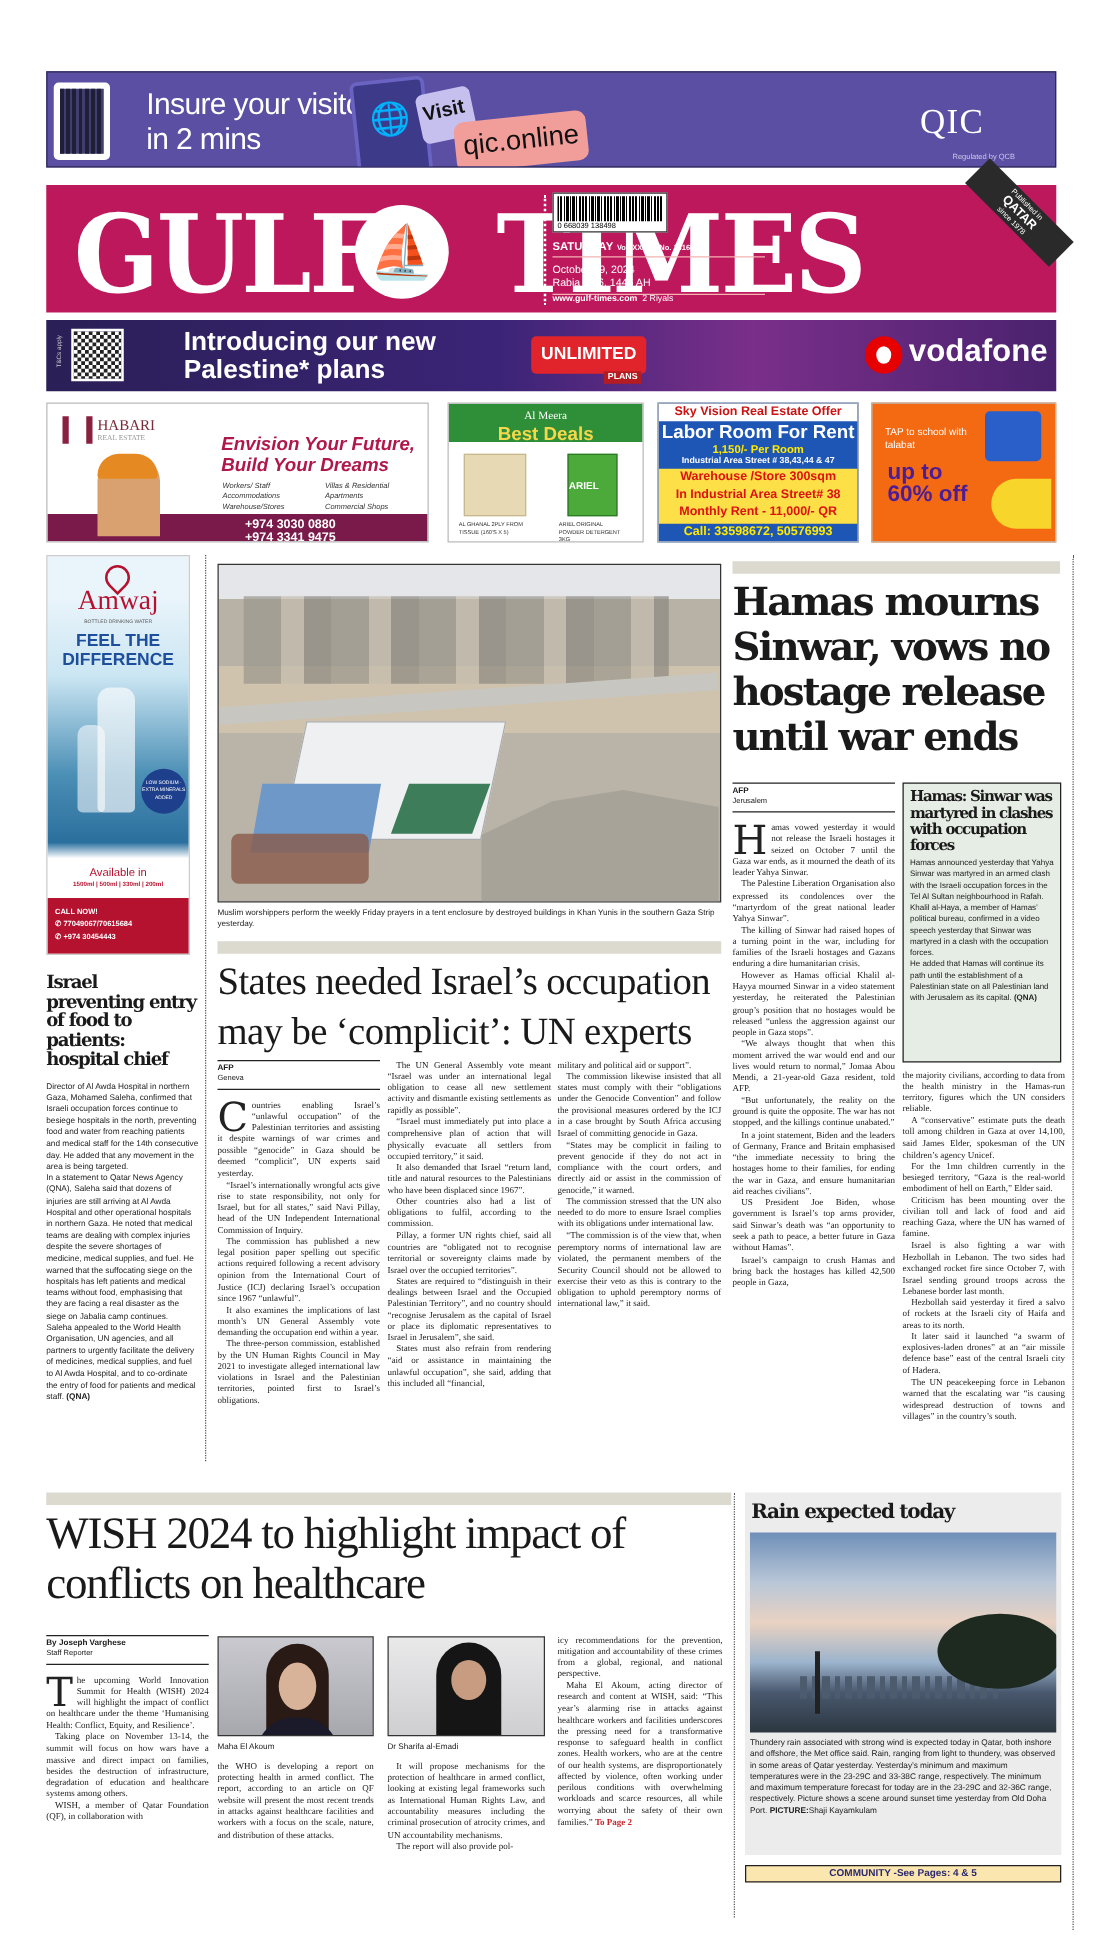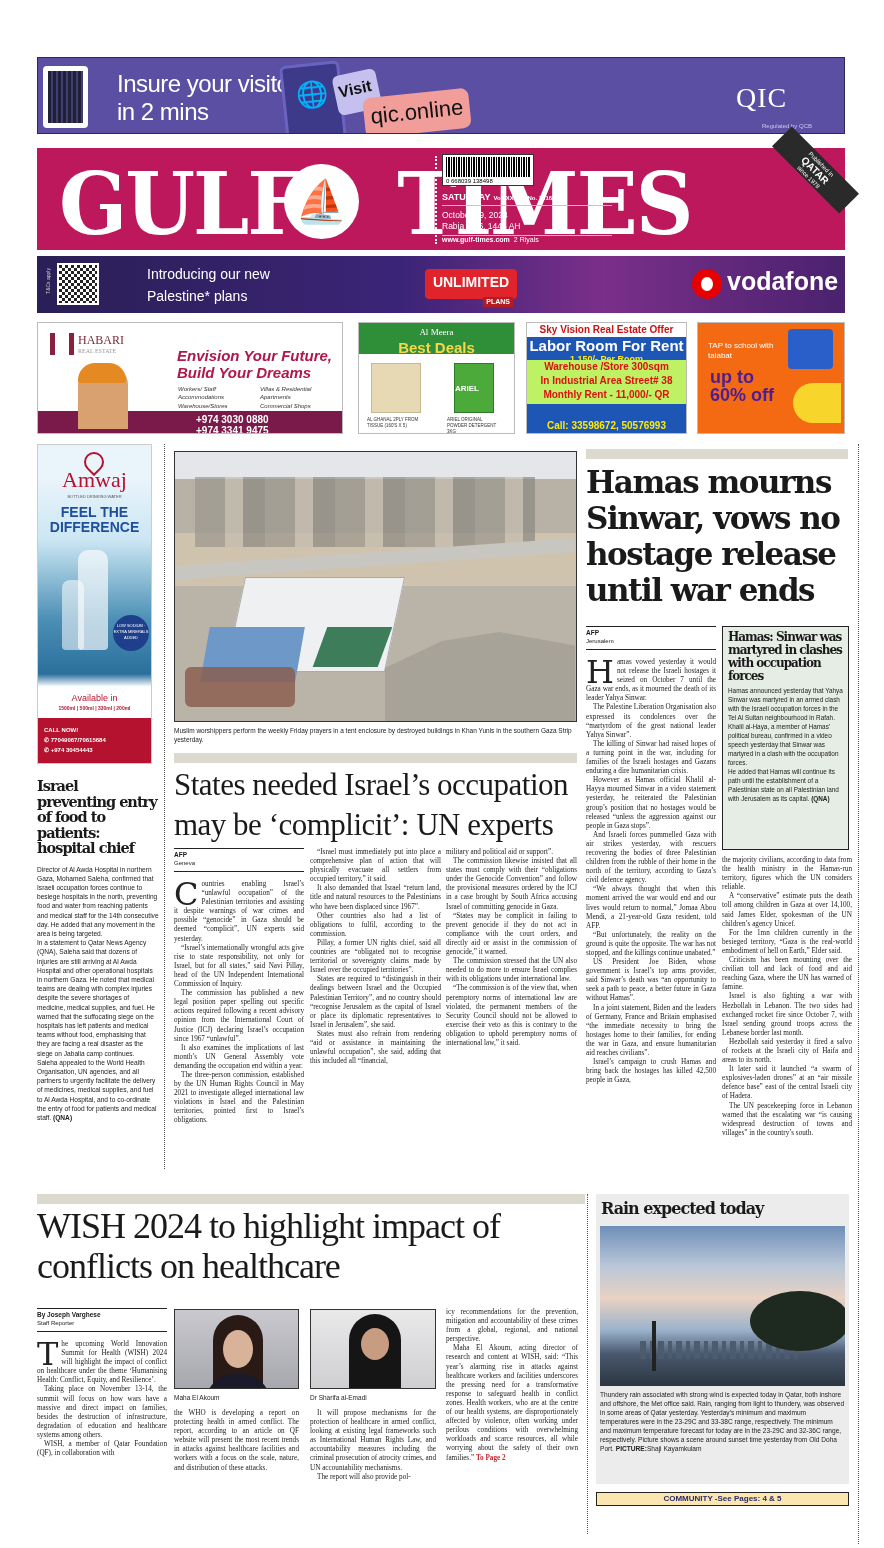--- a/index.html
+++ b/index.html
@@ -28,21 +28,21 @@
 #mast .day small{font-size:6px;font-weight:700;margin-left:3px}
 #mast .date{left:405px;top:62px;color:#fff;font-family:"Liberation Sans",sans-serif;font-size:8.5px;line-height:11px;width:170px;border-bottom:1px solid #f2b1b3;padding-bottom:3px}
 #mast .web{left:405px;top:88px;color:#fff;font-family:"Liberation Sans",sans-serif;font-size:7px}
 #mast .web b{font-weight:700;margin-right:4px}
 #mast .ribbon{right:-18px;top:8px;width:95px;height:28px;background:#2a2a2a;transform:rotate(45deg);transform-origin:center;color:#fff;font-family:"Liberation Sans",sans-serif;font-size:6px;text-align:center;line-height:8px;padding-top:2px}
 #mast .ribbon b{font-size:10px;display:block;line-height:10px}
 
 #voda{left:37px;top:256px;width:808px;height:57px;background:linear-gradient(90deg,#2a1f56 0%,#3b2477 45%,#7a2f8a 70%,#4a226e 100%);overflow:hidden}
 #voda .qr{left:20px;top:7px;width:42px;height:42px;background:repeating-conic-gradient(#fff 0 25%,#222 0 50%) 0 0/6px 6px;border:2px solid #fff}
 #voda .side{left:-2px;top:22px;color:#ccc;font-size:5px;transform:rotate(-90deg);font-family:"Liberation Sans",sans-serif}
-#voda .headline{left:110px;top:7px;color:#fff;font-family:"Liberation Sans",sans-serif;font-weight:400;font-size:14px;line-height:22px}
+#voda .headline{left:110px;top:7px;color:#fff;font-family:"Liberation Sans",sans-serif;font-weight:700;font-size:21px;line-height:22px}
 #voda .unl{left:388px;top:13px;width:92px;height:30px;background:#e1242b;border-radius:4px;color:#fff;font-family:"Liberation Sans",sans-serif;font-weight:700;font-size:14px;text-align:center;line-height:26px}
 #voda .unl small{position:absolute;right:4px;bottom:-8px;font-size:7px;background:#b51c22;padding:0 3px;line-height:10px}
 #voda .vlogo{left:655px;top:13px;width:30px;height:30px;border-radius:50%;background:#e60000}
 #voda .vlogo::after{content:"";position:absolute;left:9px;top:8px;width:12px;height:14px;border-radius:50%;background:#fff}
 #voda .vname{left:690px;top:11px;color:#fff;font-family:"Liberation Sans",sans-serif;font-weight:700;font-size:25px}
 
 .ad{top:322px;height:112px;border:1px solid #bbb;overflow:hidden}
 #habari{left:37px;width:306px;background:linear-gradient(180deg,#fff 0 80%,#7a1a4a 80%)}
 #habari .brand{left:40px;top:10px;color:#7a2a3a;font-size:12px}
 #habari .brand small{display:block;font-size:6px;color:#999}
@@ -56,21 +56,21 @@
 #almeera .brand{left:0;width:100%;top:4px;text-align:center;color:#fff;font-size:9px}
 #almeera .deal{left:0;width:100%;top:16px;text-align:center;color:#f6d84a;font-family:"Liberation Sans",sans-serif;font-weight:700;font-size:15px}
 #almeera .p1{left:12px;top:40px;width:50px;height:50px;background:#e8d9b5;border:1px solid #c8b890}
 #almeera .p2{left:95px;top:40px;width:40px;height:50px;background:#4caa3a;border:1px solid #2c7a26;color:#fff;font-size:8px;font-weight:700;text-align:left;line-height:50px;font-family:"Liberation Sans",sans-serif}
 #almeera .cap{top:94px;font-family:"Liberation Sans",sans-serif;font-size:4.5px;color:#333;width:55px;line-height:6px}
 #sky{left:526px;width:161px;background:#1d56b4;color:#fff;font-family:"Liberation Sans",sans-serif;font-weight:700;text-align:center}
 #sky .t0{top:0;left:0;width:100%;background:#fff;color:#c11;font-size:10px;line-height:14px}
 #sky .t1{top:14px;left:0;width:100%;font-size:15px;line-height:17px}
 #sky .t2{top:31px;left:0;width:100%;font-size:9px;color:#ffe900;line-height:10px}
 #sky .t3{top:41px;left:0;width:100%;font-size:7px;line-height:9px}
-#sky .t4{top:37px;left:0;width:100%;background:#bef264;color:#d11;font-size:10px;line-height:44px;height:44px}
+#sky .t4{top:52px;left:0;width:100%;background:#fde047;color:#d11;font-size:10px;line-height:44px;height:44px}
 #sky .t4 div{line-height:14px}
 #sky .t5{top:95px;left:0;width:100%;color:#ffe900;font-size:10px;line-height:16px}
 #talabat{left:697px;width:148px;background:#f46a13}
 #talabat .txt{left:10px;top:18px;color:#fff;font-family:"Liberation Sans",sans-serif;font-size:8px;line-height:10px}
 #talabat .big{left:12px;top:45px;color:#4c1d95;font-family:"Liberation Sans",sans-serif;font-weight:700;font-size:18px;line-height:18px}
 #talabat .box{left:90px;top:6px;width:45px;height:40px;background:#2a5fc9;border-radius:4px}
 #talabat .ban{left:95px;top:60px;width:48px;height:40px;background:#f8d52a;border-radius:30px 0 0 30px}
 
 #amwaj{left:37px;top:444px;width:115px;height:320px;background:linear-gradient(180deg,#eaf4fb 0 10%,#cbe6f3 30%,#4b8fb5 55%,#2b6f9e 72%,#fff 76%,#fff 86%,#b5122f 86%);border:1px solid #ccc;overflow:hidden}
 #amwaj .brand{left:0;width:100%;top:22px;text-align:center;color:#b5122f;font-size:22px}
@@ -280,20 +280,21 @@
   <div class="byline" style="margin-bottom:8px"><b>AFP</b><span>Geneva</span></div>
   <div class="body">
     <p class="first"><span class="drop">C</span><span>ountries enabling Israel’s “unlawful occupation” of the Palestinian territories and assisting it despite warnings of war crimes and possible “genocide” in Gaza should be deemed “complicit”, UN experts said yesterday.</span></p>
     <p>“Israel’s internationally wrongful acts give rise to state responsibility, not only for Israel, but for all states,” said Navi Pillay, head of the UN Independent International Commission of Inquiry.</p>
     <p>The commission has published a new legal position paper spelling out specific actions required following a recent advisory opinion from the International Court of Justice (ICJ) declaring Israel’s occupation since 1967 “unlawful”.</p>
     <p>It also examines the implications of last month’s UN General Assembly vote demanding the occupation end within a year.</p>
     <p>The three-person commission, established by the UN Human Rights Council in May 2021 to investigate alleged international law violations in Israel and the Palestinian territories, pointed first to Israel’s obligations.</p>
   </div>
 </div>
 <div class="abs body" style="left:310px;top:848px;width:131px">
+  <p>The UN General Assembly vote meant “Israel was under an international legal obligation to cease all new settlement activity and dismantle existing settlements as rapidly as possible”.</p>
   <p>“Israel must immediately put into place a comprehensive plan of action that will physically evacuate all settlers from occupied territory,” it said.</p>
   <p>It also demanded that Israel “return land, title and natural resources to the Palestinians who have been displaced since 1967”.</p>
   <p>Other countries also had a list of obligations to fulfil, according to the commission.</p>
   <p>Pillay, a former UN rights chief, said all countries are “obligated not to recognise territorial or sovereignty claims made by Israel over the occupied territories”.</p>
   <p>States are required to “distinguish in their dealings between Israel and the Occupied Palestinian Territory”, and no country should “recognise Jerusalem as the capital of Israel or place its diplomatic representatives to Israel in Jerusalem”, she said.</p>
   <p>States must also refrain from rendering “aid or assistance in maintaining the unlawful occupation”, she said, adding that this included all “financial,</p>
 </div>
 <div class="abs body" style="left:446px;top:848px;width:131px">
   <p class="first">military and political aid or support”.</p>
   <p>The commission likewise insisted that all states must comply with their “obligations under the Genocide Convention” and follow the provisional measures ordered by the ICJ in a case brought by South Africa accusing Israel of committing genocide in Gaza.</p>
@@ -306,25 +307,24 @@
 <div class="abs" style="left:586px;top:464px;width:266px">
   <h1 class="hl-bold" style="font-size:31px;line-height:36px;letter-spacing:-1.5px">Hamas mourns Sinwar, vows no hostage release until war ends</h1>
 </div>
 <div class="abs" style="left:586px;top:626px;width:130px">
   <div class="byline" style="margin-bottom:8px"><b>AFP</b><span>Jerusalem</span></div>
   <div class="body">
     <p class="first"><span class="drop">H</span><span>amas vowed yesterday it would not release the Israeli hostages it seized on October 7 until the Gaza war ends, as it mourned the death of its leader Yahya Sinwar.</span></p>
     <p>The Palestine Liberation Organisation also expressed its condolences over the “martyrdom of the great national leader Yahya Sinwar”.</p>
     <p>The killing of Sinwar had raised hopes of a turning point in the war, including for families of the Israeli hostages and Gazans enduring a dire humanitarian crisis.</p>
     <p>However as Hamas official Khalil al-Hayya mourned Sinwar in a video statement yesterday, he reiterated the Palestinian group’s position that no hostages would be released “unless the aggression against our people in Gaza stops”.</p>
-    <p>And Israeli forces pummelled Gaza with air strikes yesterday, with rescuers recovering the bodies of three Palestinian children from the rubble of their home in the north of the territory, according to Gaza’s civil defence agency.</p>
     <p>“We always thought that when this moment arrived the war would end and our lives would return to normal,” Jomaa Abou Mendi, a 21-year-old Gaza resident, told AFP.</p>
     <p>“But unfortunately, the reality on the ground is quite the opposite. The war has not stopped, and the killings continue unabated.”</p>
+    <p>In a joint statement, Biden and the leaders of Germany, France and Britain emphasised “the immediate necessity to bring the hostages home to their families, for ending the war in Gaza, and ensure humanitarian aid reaches civilians”.</p>
     <p>US President Joe Biden, whose government is Israel’s top arms provider, said Sinwar’s death was “an opportunity to seek a path to peace, a better future in Gaza without Hamas”.</p>
-    <p>In a joint statement, Biden and the leaders of Germany, France and Britain emphasised “the immediate necessity to bring the hostages home to their families, for ending the war in Gaza, and ensure humanitarian aid reaches civilians”.</p>
     <p>Israel’s campaign to crush Hamas and bring back the hostages has killed 42,500 people in Gaza,</p>
   </div>
 </div>
 <div id="hbox" class="abs">
   <h3 class="hl-bold" style="font-size:12px;line-height:13px;margin-bottom:3px">Hamas: Sinwar was martyred in clashes with occupation forces</h3>
   <div class="sidebody" style="font-size:6.4px;line-height:9px">
     <p>Hamas announced yesterday that Yahya Sinwar was martyred in an armed clash with the Israeli occupation forces in the Tel Al Sultan neighbourhood in Rafah.</p>
     <p>Khalil al-Haya, a member of Hamas’ political bureau, confirmed in a video speech yesterday that Sinwar was martyred in a clash with the occupation forces.</p>
     <p><span>He added that Hamas will continue its path until the establishment of a Palestinian state on all Palestinian land with Jerusalem as its capital.</span> <b>(QNA)</b></p>
   </div>

